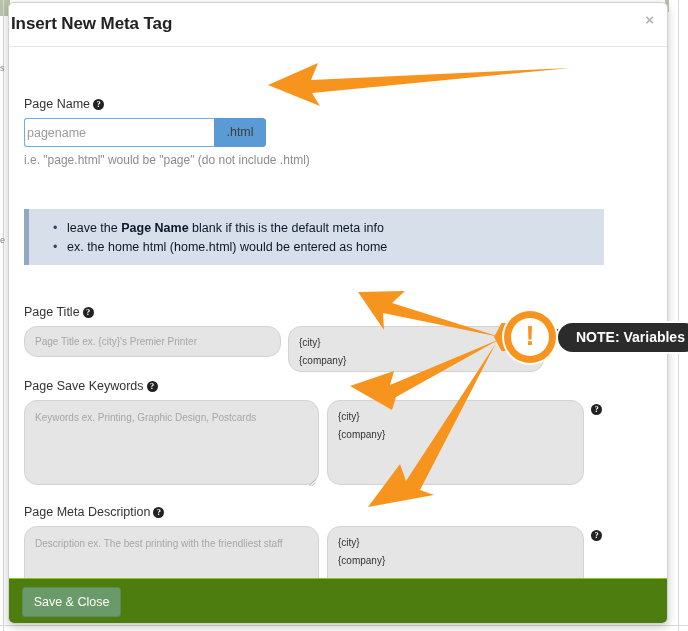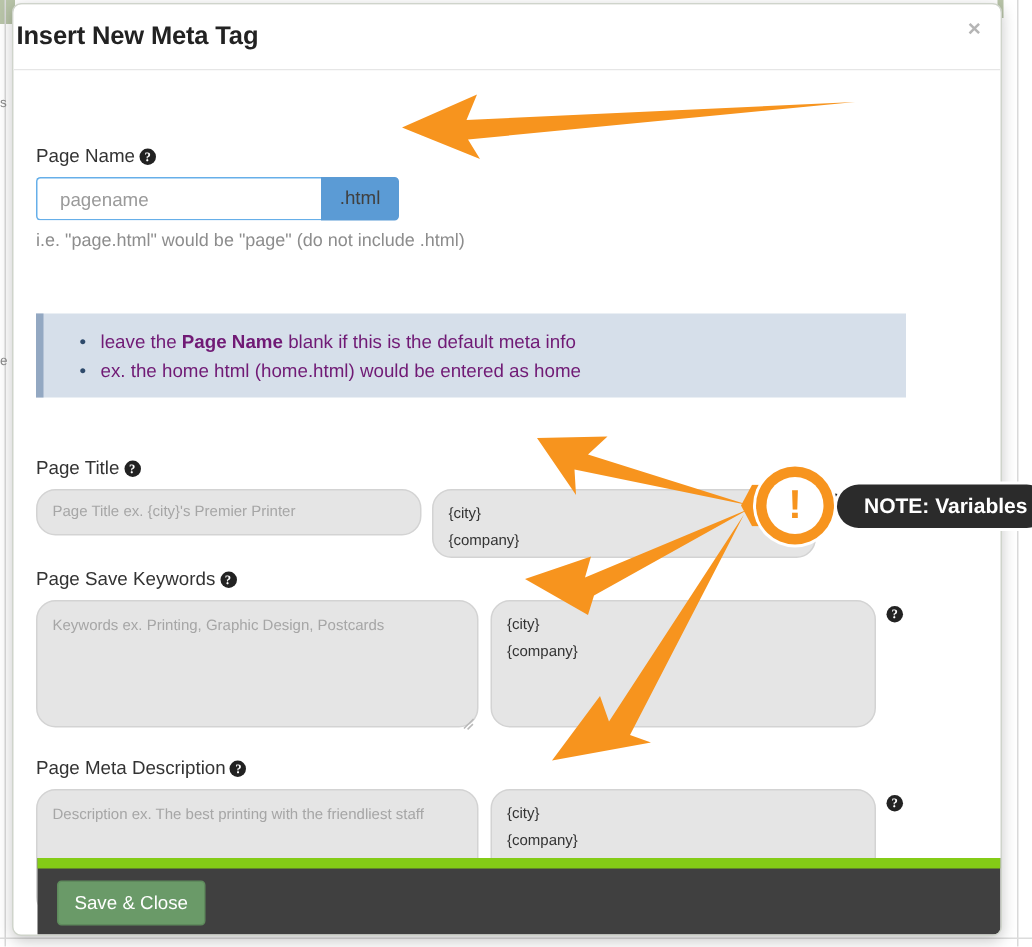--- a/index.html
+++ b/index.html
@@ -136,21 +136,21 @@
     top: 71px;
     width: 190px;
     height: 29px;
     box-sizing: border-box;
     border: 1px solid #66afe9;
     border-right: none;
     border-radius: 3px 0 0 3px;
     background: #fff;
     font-size: 12.5px;
     color: #555;
-    padding: 0 15px;
+    padding: 0 2px;
     outline: none;
     font-family: "Liberation Sans", sans-serif;
   }
   .pn-input::placeholder { color: #9a9a9a; }
   .pn-addon {
     position: absolute;
     left: 205px;
     top: 71px;
     width: 52px;
     height: 29px;
@@ -185,21 +185,21 @@
     border-left: 5px solid #93a8c2;
   }
   .alert-info ul {
     margin: 0;
     padding: 10px 0 0 38px;
     list-style: none;
   }
   .alert-info li {
     position: relative;
     font-size: 12.5px;
-    color: #701a75;
+    color: #0f172a;
     line-height: 19px;
     white-space: nowrap;
   }
   .alert-info li::before {
     content: "\2022";
     position: absolute;
     left: -14px;
     color: #2e4a6b;
   }
   .alert-info b { font-weight: bold; }
@@ -238,23 +238,22 @@
     height: 1px;
   }
   .resize-grip::before { width: 9px; transform: rotate(-45deg); top: 6px; left: -1px; }
   .resize-grip::after  { width: 5px; transform: rotate(-45deg); top: 8px; left: 2px; }
 
   
   .modal-footer {
     position: absolute;
     left: 0; right: 0; bottom: 0;
     height: 44px;
-    background: #404040;
-    border-top: 7px solid #84cc16;
-    margin-left: 16px;
+    background: #4d7c0f;
+    border-top: 1px solid #84cc16;
   }
   .btn {
     position: absolute;
     top: 8px;
     height: 30px;
     box-sizing: border-box;
     border-radius: 3px;
     font-size: 12.5px;
     line-height: 28px;
     text-align: center;

